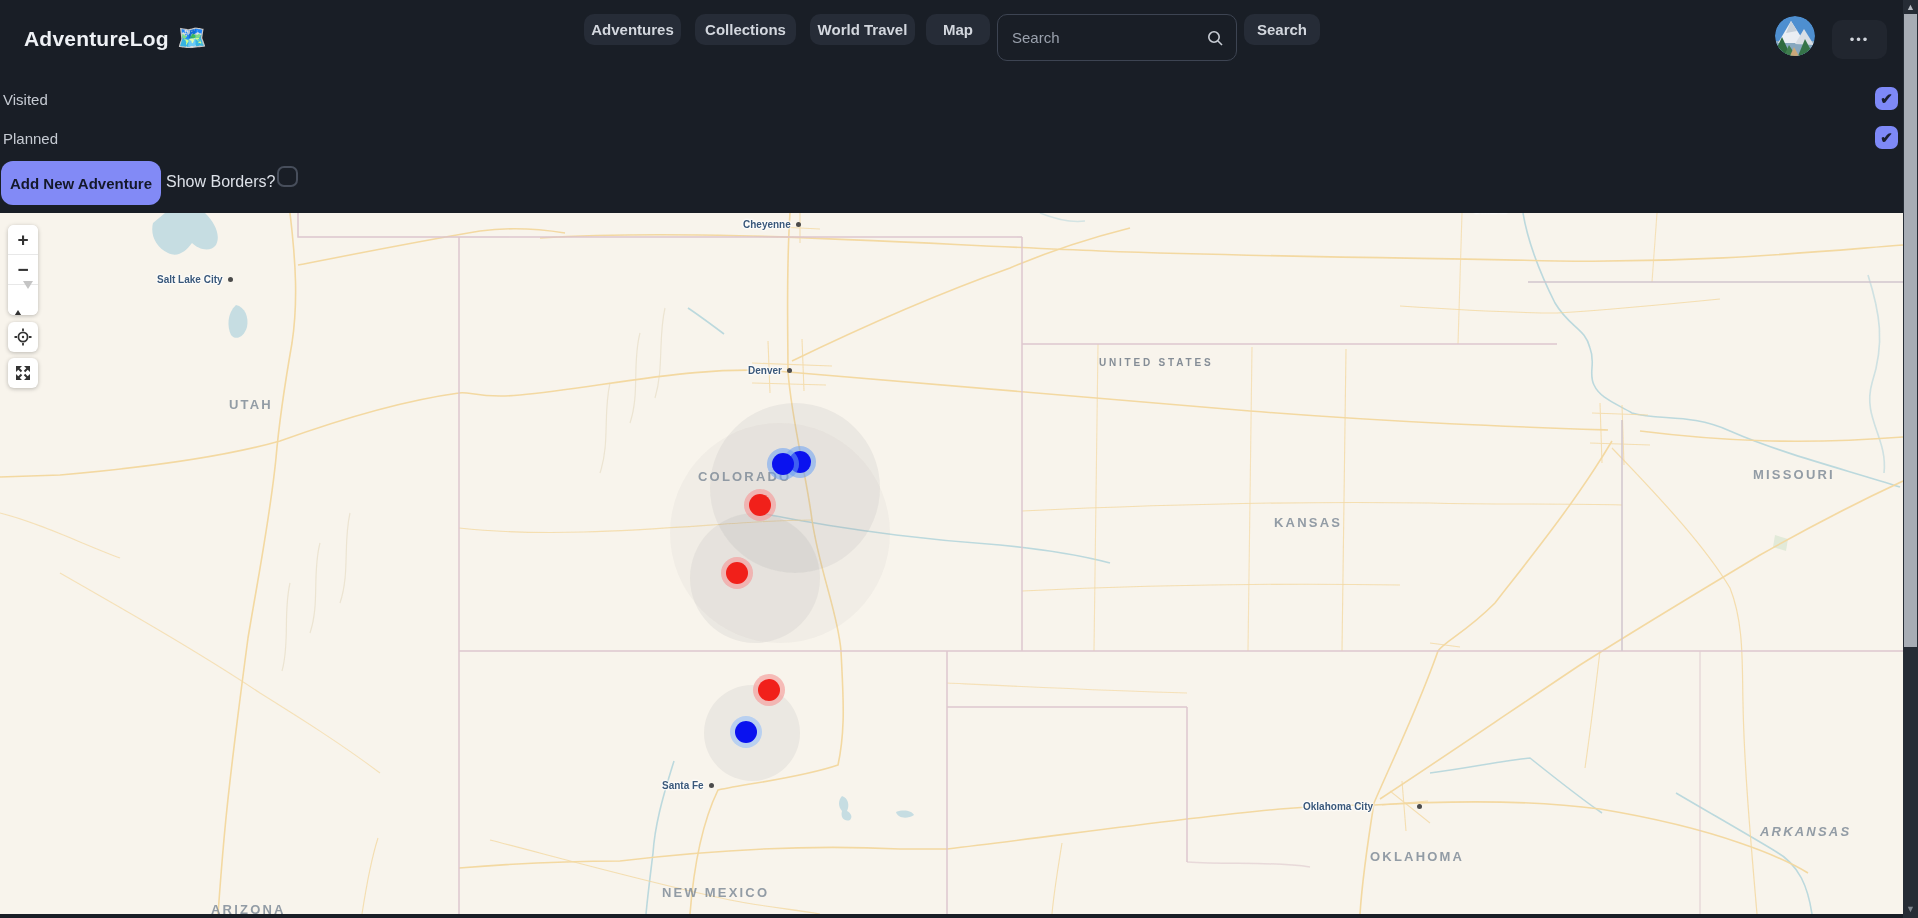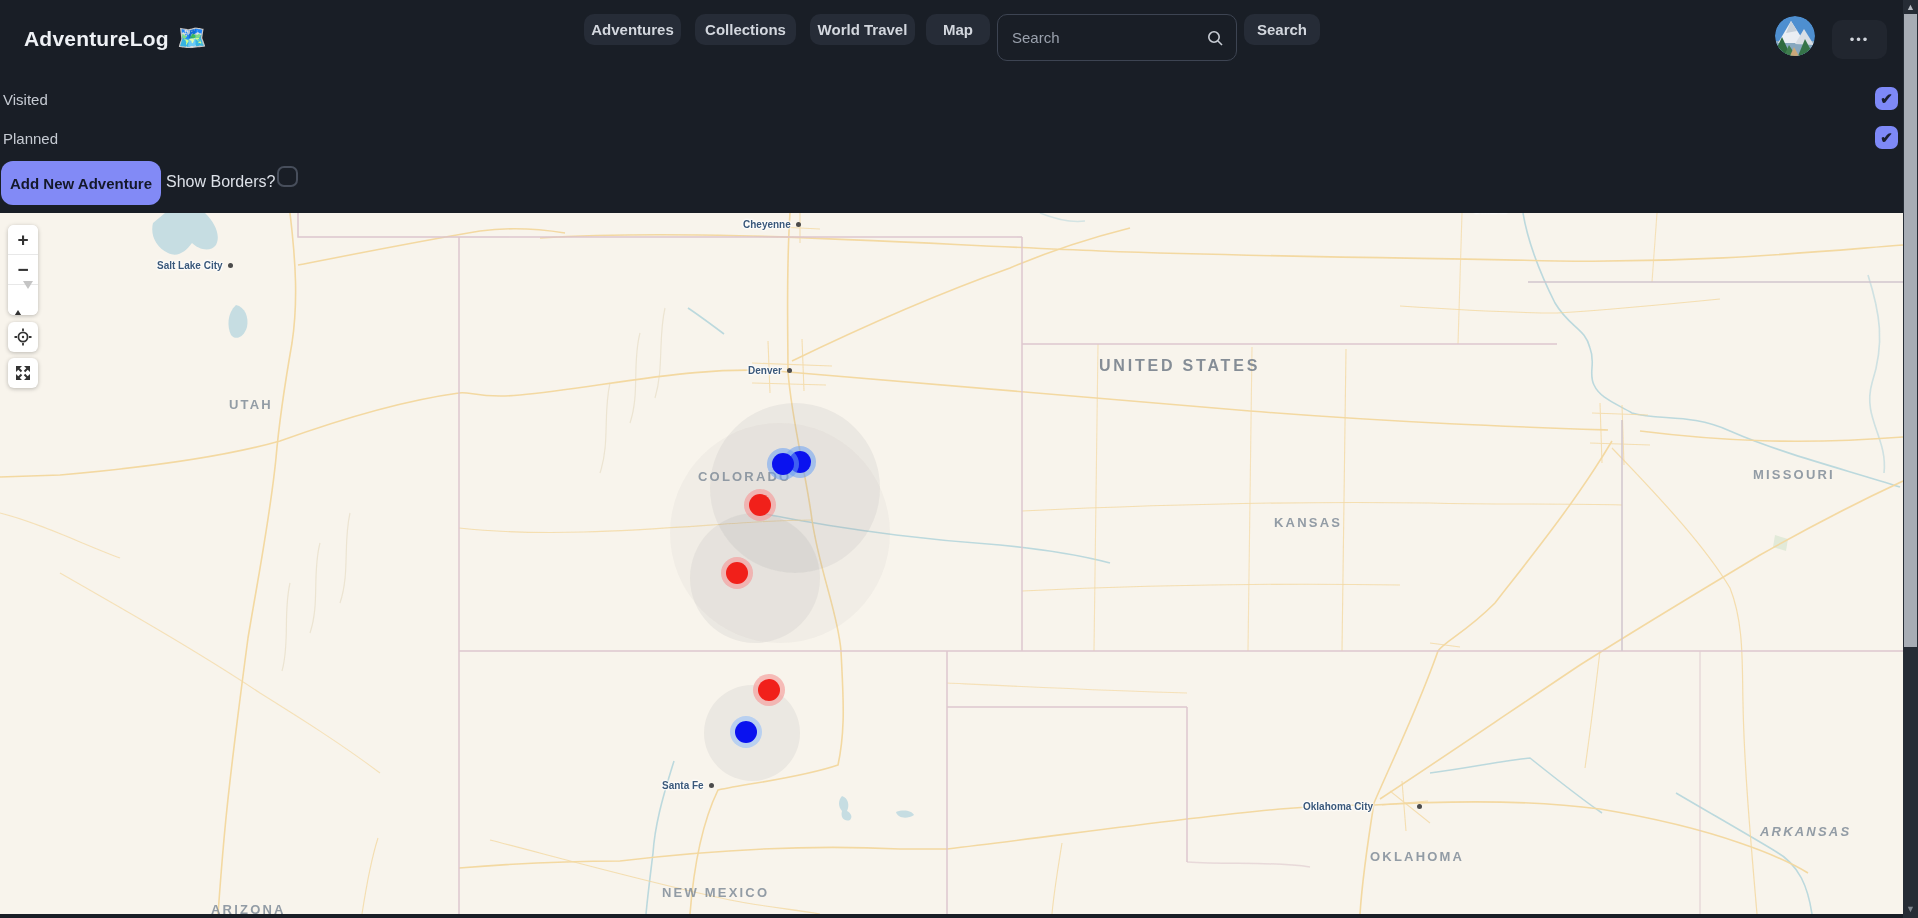--- a/index.html
+++ b/index.html
@@ -28,21 +28,21 @@
   .cb.on { background:#7e89f7; color:#1b2030; }
   .add-btn { position:absolute; left:1px; top:161px; width:160px; height:44px; background:#828af6; color:#14182a;
              border:none; border-radius:12px; font-size:15px; font-weight:bold; font-family:inherit; cursor:pointer; }
   .borders-label { position:absolute; left:166px; top:173px; color:#dde1e8; font-size:16px; }
   .cb-outline { position:absolute; left:277px; top:166px; width:21px; height:21px; border-radius:7px; border:2px solid #474e5b; background:transparent; cursor:pointer; }
 
   
   #map { position:absolute; left:0; top:213px; width:1903px; height:701px; background:#f8f4ec; overflow:hidden; }
   #map svg.base { position:absolute; left:0; top:0; }
   .state { position:absolute; font-size:13px; font-weight:600; letter-spacing:2.2px; color:rgba(128,140,153,.85); white-space:nowrap; z-index:2; }
-  .state.big { font-size:16px; letter-spacing:2.8px; color:rgba(120,130,141,.9); }
+  .state.big { font-size:10px; letter-spacing:2.8px; color:rgba(120,130,141,.9); }
   .city { position:absolute; display:flex; align-items:center; gap:5px; z-index:3; white-space:nowrap; }
   .city span { font-size:10px; font-weight:bold; color:#3a587a;
                text-shadow:0 1px 2px #fff,0 -1px 2px #fff,1px 0 2px #fff,-1px 0 2px #fff; }
   .cdot { width:5px; height:5px; border-radius:50%; background:#4b4b4b; }
   .marker { position:absolute; width:22px; height:22px; border-radius:50%; transform:translate(-50%,-50%);
             background:var(--core); box-shadow:0 0 0 5px var(--ring); z-index:4; cursor:pointer; }
 
   
   .ctl-group { position:absolute; left:8px; top:12px; width:30px; background:#fff; border-radius:6px;
                box-shadow:0 1px 4px rgba(0,0,0,.25); z-index:5; overflow:hidden; }
@@ -243,21 +243,21 @@
     </button>
   <div class="state" style="left: 229px; top: 184px;">UTAH</div>
       <div class="state" style="left: 698px; top: 256px;">COLORADO</div>
       <div class="state big" style="left: 1099px; top: 144px;">UNITED STATES</div>
       <div class="state" style="left: 1274px; top: 302px;">KANSAS</div>
       <div class="state" style="left: 1753px; top: 254px;">MISSOURI</div>
       <div class="state" style="left: 662px; top: 672px;">NEW MEXICO</div>
       <div class="state" style="left: 211px; top: 689px;">ARIZONA</div>
       <div class="state" style="left: 1370px; top: 636px;">OKLAHOMA</div>
       <div class="state" style="left: 1760px; top: 611px; font-style: italic;">ARKANSAS</div>
-      <div class="city" style="left: 157px; top: 47px;">
+      <div class="city" style="left: 157px; top: 61px;">
         <span>Salt Lake City</span>
         <i class="cdot"></i>
       </div>
       <div class="city" style="left: 743px; top: 6px;">
         <span>Cheyenne</span>
         <i class="cdot"></i>
       </div>
       <div class="city" style="left: 748px; top: 152px;">
         <span>Denver</span>
         <i class="cdot"></i>

